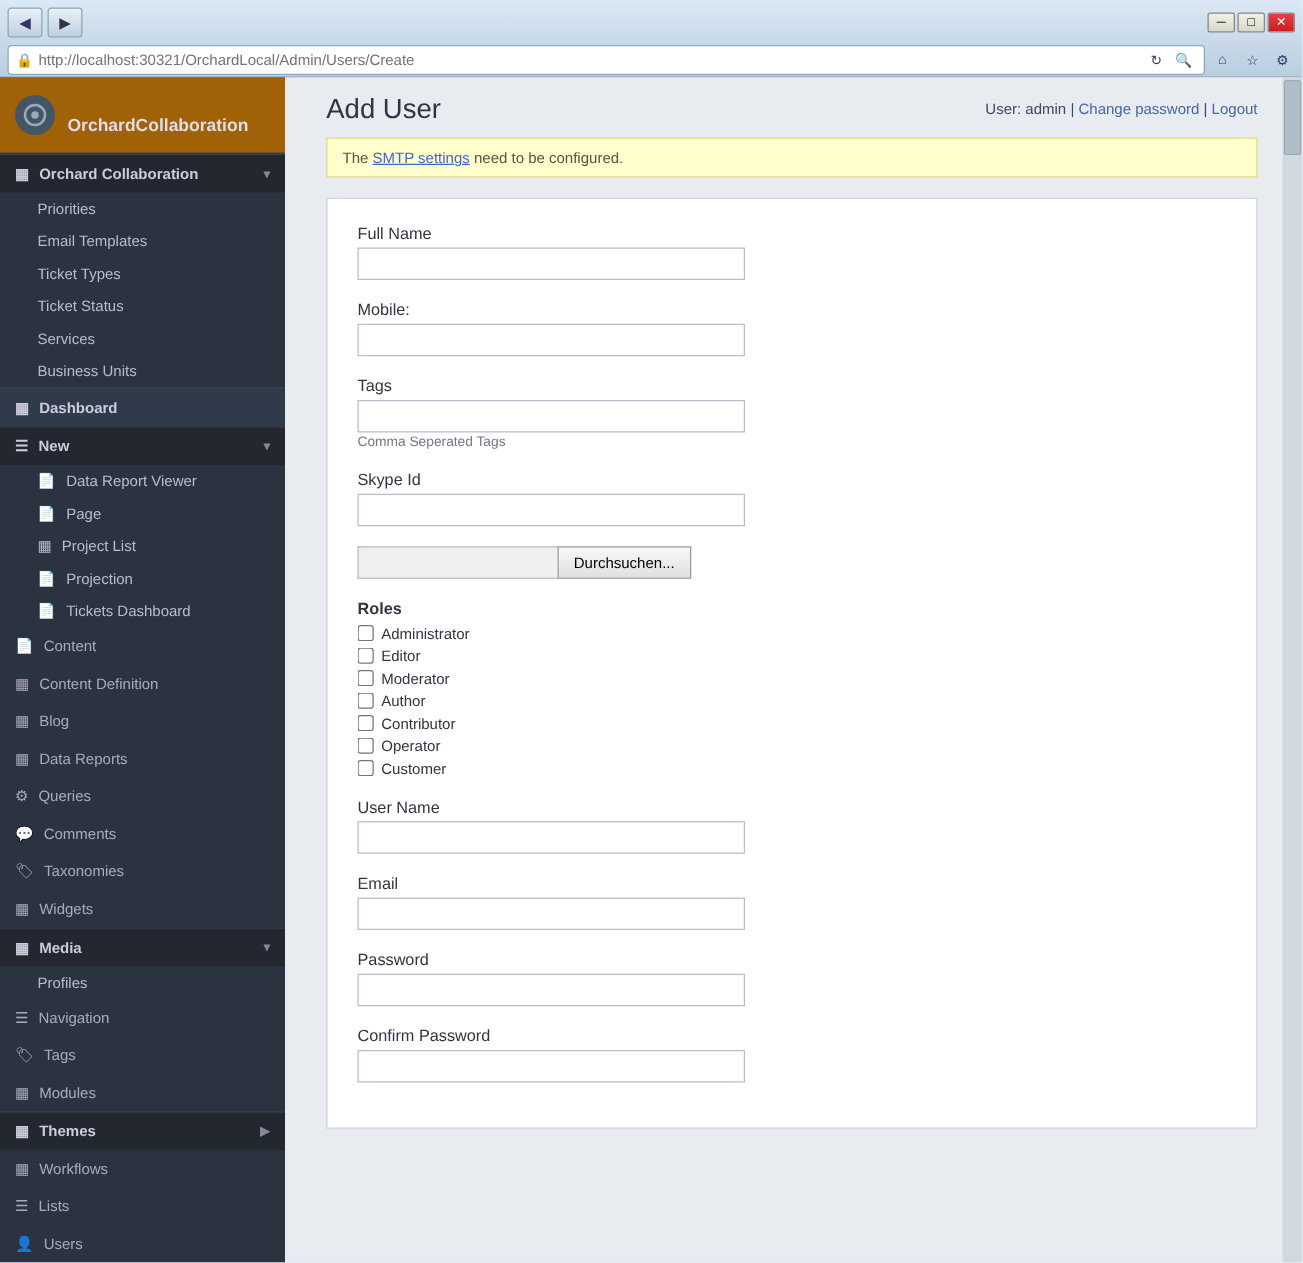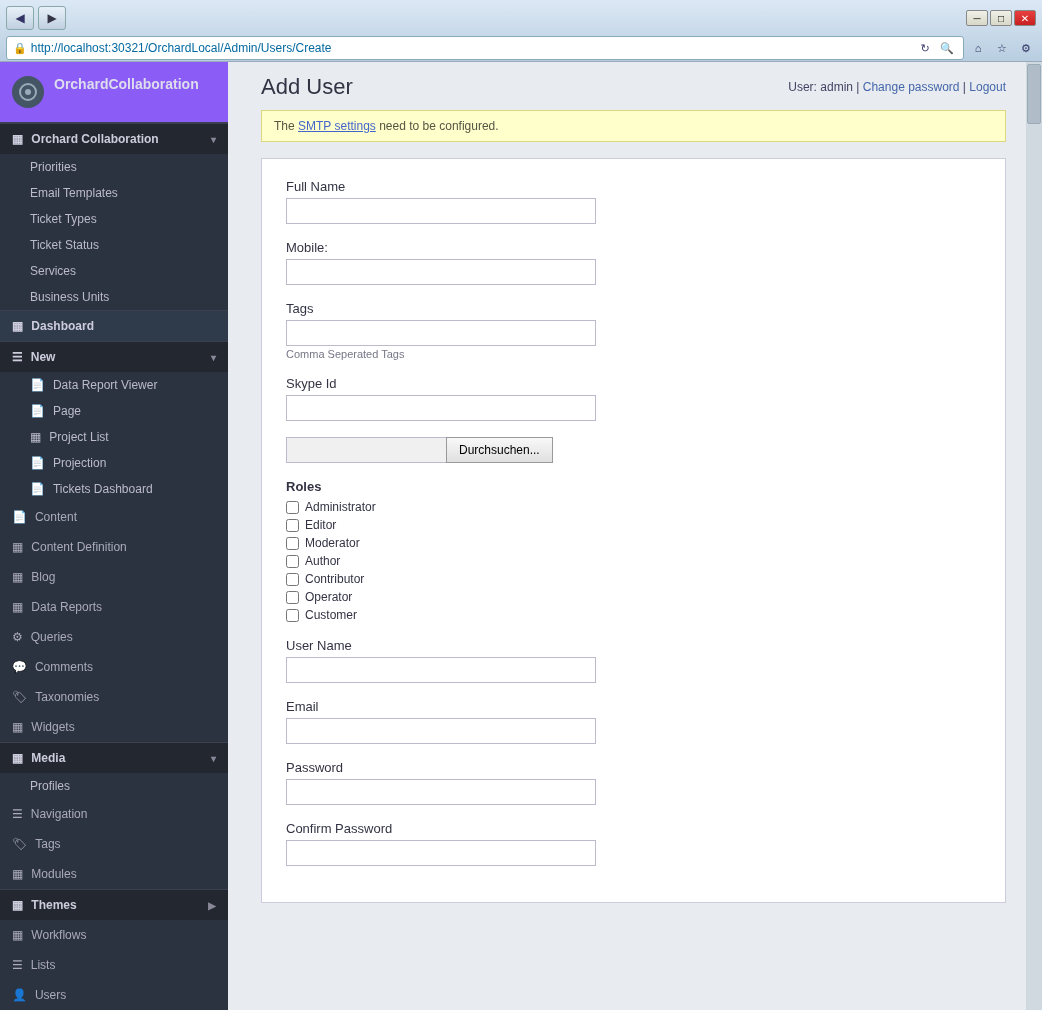--- a/index.html
+++ b/index.html
@@ -54,21 +54,21 @@
       background: white;
       border: 1px solid #8ab;
       border-radius: 3px;
       padding: 2px 6px;
       height: 24px;
       gap: 4px;
     }
     .address-bar .lock-icon { color: #448; font-size: 11px; }
     .address-bar input {
       border: none; outline: none; font-size: 12px; flex: 1;
-      color: #0369a1;
+      color: #737373;
     }
     .address-actions { display: flex; gap: 2px; }
     .addr-btn {
       width: 20px; height: 20px;
       background: none; border: none;
       display: flex; align-items: center; justify-content: center;
       cursor: pointer; color: #336; font-size: 11px;
     }
     .tab-bar {
       display: flex;
@@ -110,24 +110,24 @@
       overflow-y: auto;
       overflow-x: hidden;
       display: flex;
       flex-direction: column;
     }
     .sidebar::-webkit-scrollbar { width: 4px; }
     .sidebar::-webkit-scrollbar-thumb { background: #445; }
 
     .sidebar-logo {
       display: flex;
-      align-items: flex-start;
+      align-items: flex-end;
       gap: 10px;
       padding: 14px 12px;
-      background: #8b5cf6;
+      background: #a16207;
       border-bottom: 1px solid #3a4050;
     }
     .logo-icon {
       width: 32px; height: 32px;
       background: #445566;
       border-radius: 50%;
       display: flex; align-items: center; justify-content: center;
       color: #cde; font-size: 14px;
     }
     .logo-text { font-size: 14px; font-weight: bold; color: #dde; }
@@ -278,21 +278,21 @@
       background: linear-gradient(to bottom, #f8f8f8, #e0e0e0);
       border: 1px solid #999;
       font-size: 12px;
       cursor: pointer;
     }
 
     .roles-section { margin-bottom: 16px; }
     .roles-label { font-size: 13px; color: #334; margin-bottom: 6px; font-weight: bold; }
     .role-item {
       display: flex;
-      align-items: center;
+      align-items: flex-start;
       gap: 6px;
       margin-bottom: 4px;
       font-size: 12px;
       color: #334;
     }
     .role-item input[type="checkbox"] {
       width: 13px; height: 13px;
     }
   </style>
 </head>

